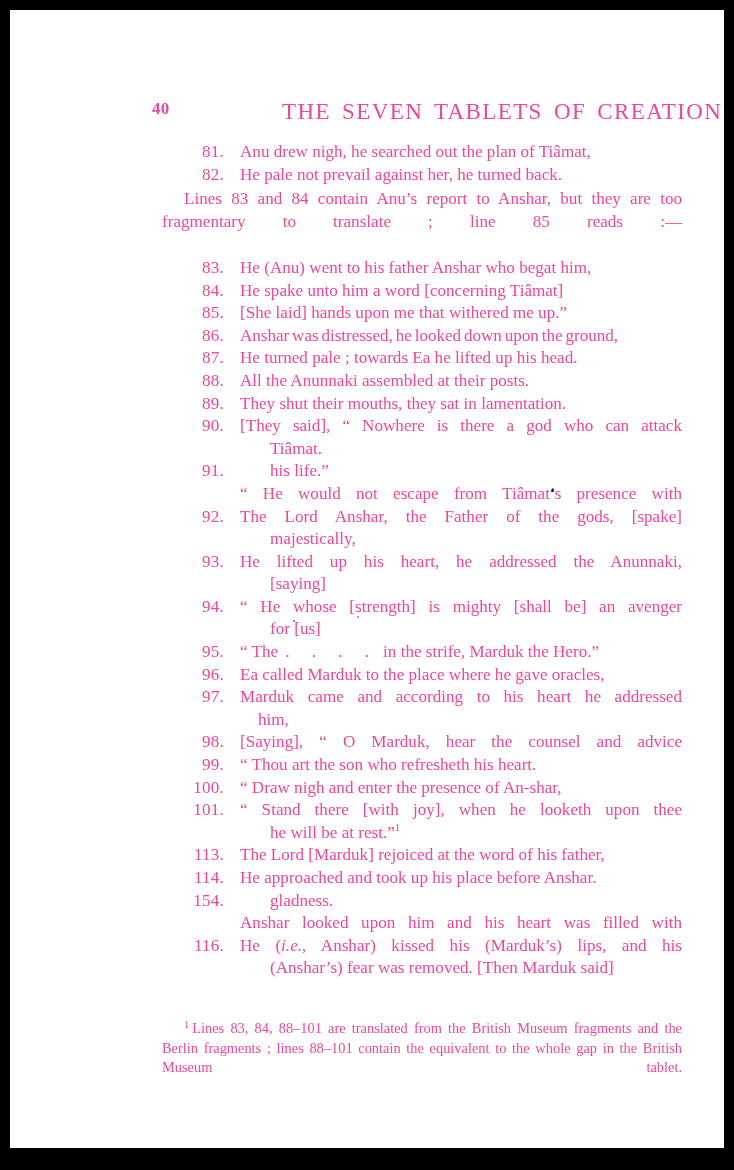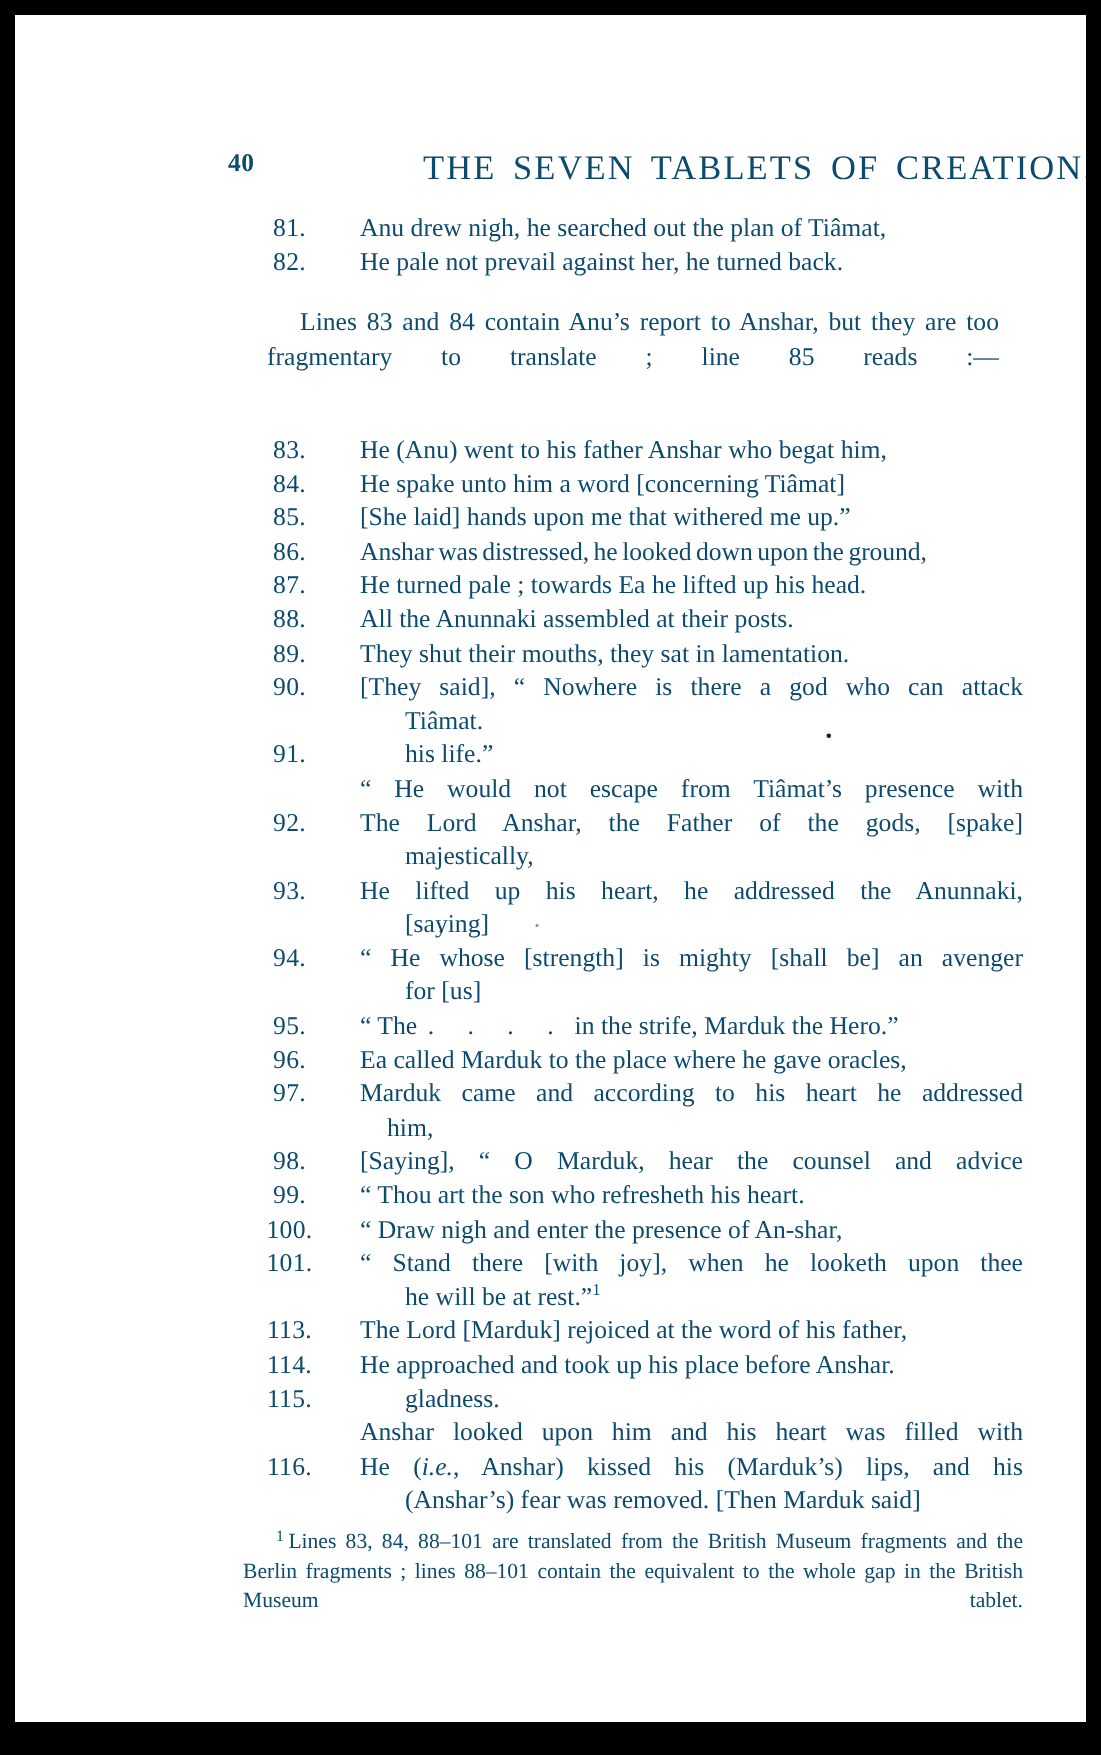--- a/index.html
+++ b/index.html
@@ -19,21 +19,21 @@
   }
 
   
   .page {
     position: absolute;
     left: 10px;
     top: 10px;
     width: 714px;
     height: 1138px;
     background: #ffffff;
-    color: #0c4a6e;
+    color: #ec4899;
     overflow: hidden;
   }
 
   
   .running-head {
     position: absolute;
     left: 0;
     top: 89px;
     width: 714px;
     height: 26px;
@@ -62,21 +62,21 @@
     position: absolute;
     left: 152px;
     top: 131px;
     width: 520px;
     font-size: 17.1px;
     line-height: 22.6px;
   }
 
   
   .prose {
-    margin: 16px;
+    margin: 0;
     text-align: justify;
     text-indent: 22px;
     word-spacing: 0.4px;
     padding: 2px 0 1px 0;
   }
   .prose:after {
     content: "";
     display: inline-block;
     width: 100%;
   }
@@ -85,21 +85,21 @@
   .tline {
     position: relative;
     padding-left: 78px;
     margin: 0;
   }
   .tline .num {
     position: absolute;
     left: 0;
     top: 0;
     width: 62px;
-    text-align: center;
+    text-align: right;
     font-variant-numeric: oldstyle-nums;
     letter-spacing: 0.2px;
   }
   .tline .body {
     display: block;
   }
   
   .tline .body .seg {
     display: block;
   }
@@ -360,21 +360,21 @@
       </div>
 
       <div class="tline">
         <span class="num">114.</span>
         <span class="body">
           <span class="seg">He approached and took up his place before Anshar.</span>
         </span>
       </div>
 
       <div class="tline">
-        <span class="num">115.</span>
+        <span class="num">154.</span>
         <span class="body">
           <span class="seg turn">gladness.</span>
           <span class="seg just">Anshar looked upon him and his heart was filled with</span>
         </span>
       </div>
 
       <div class="tline">
         <span class="num">116.</span>
         <span class="body">
           <span class="seg just"><span>He (</span><em class="ital">i.e.</em><span>, Anshar) kissed his (Marduk’s) lips, and his</span></span>

